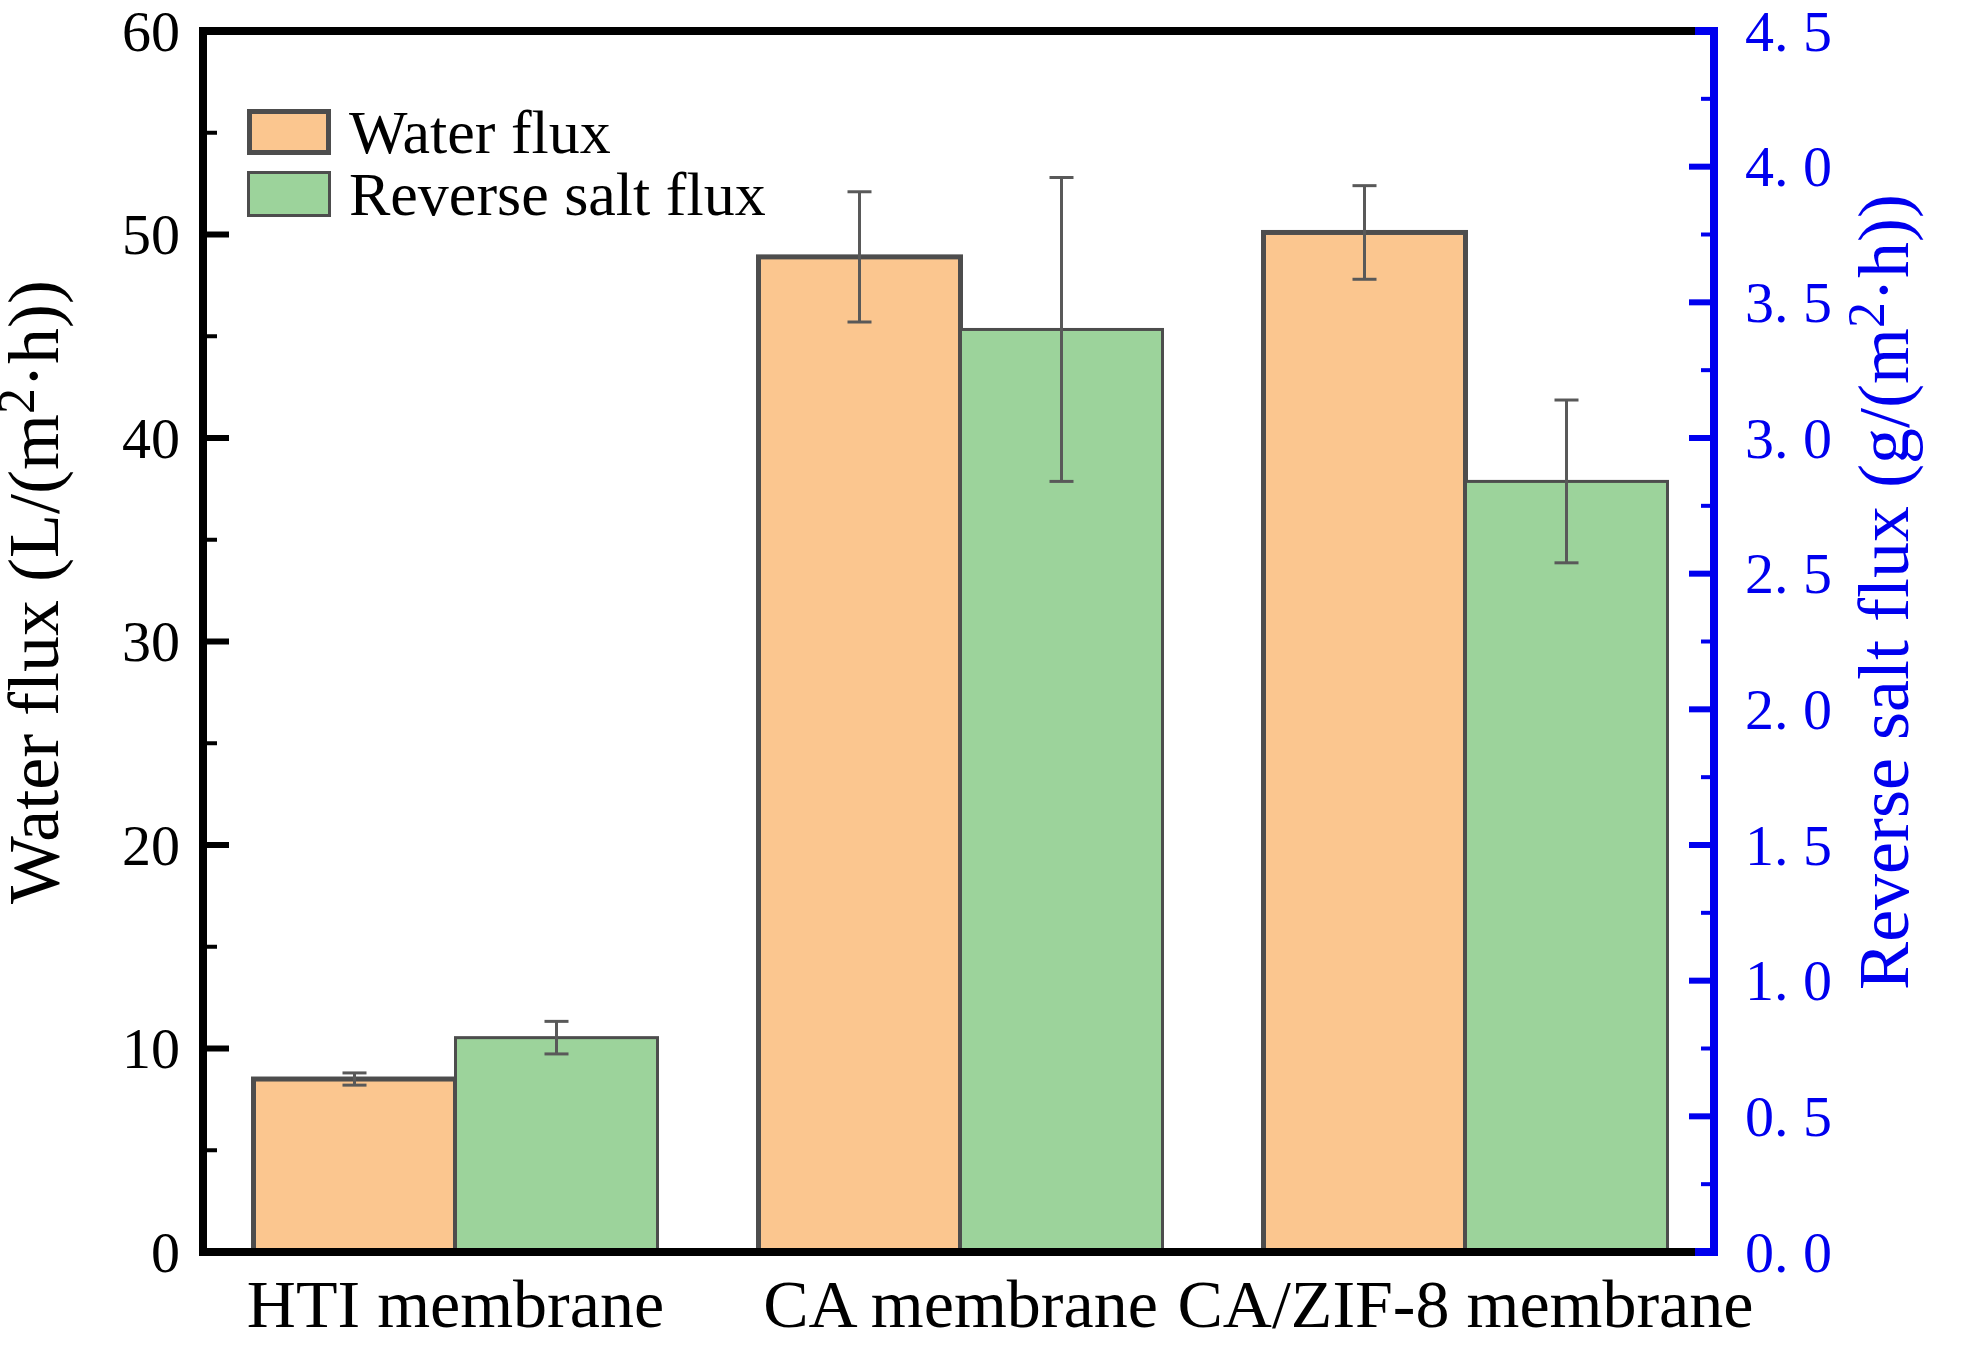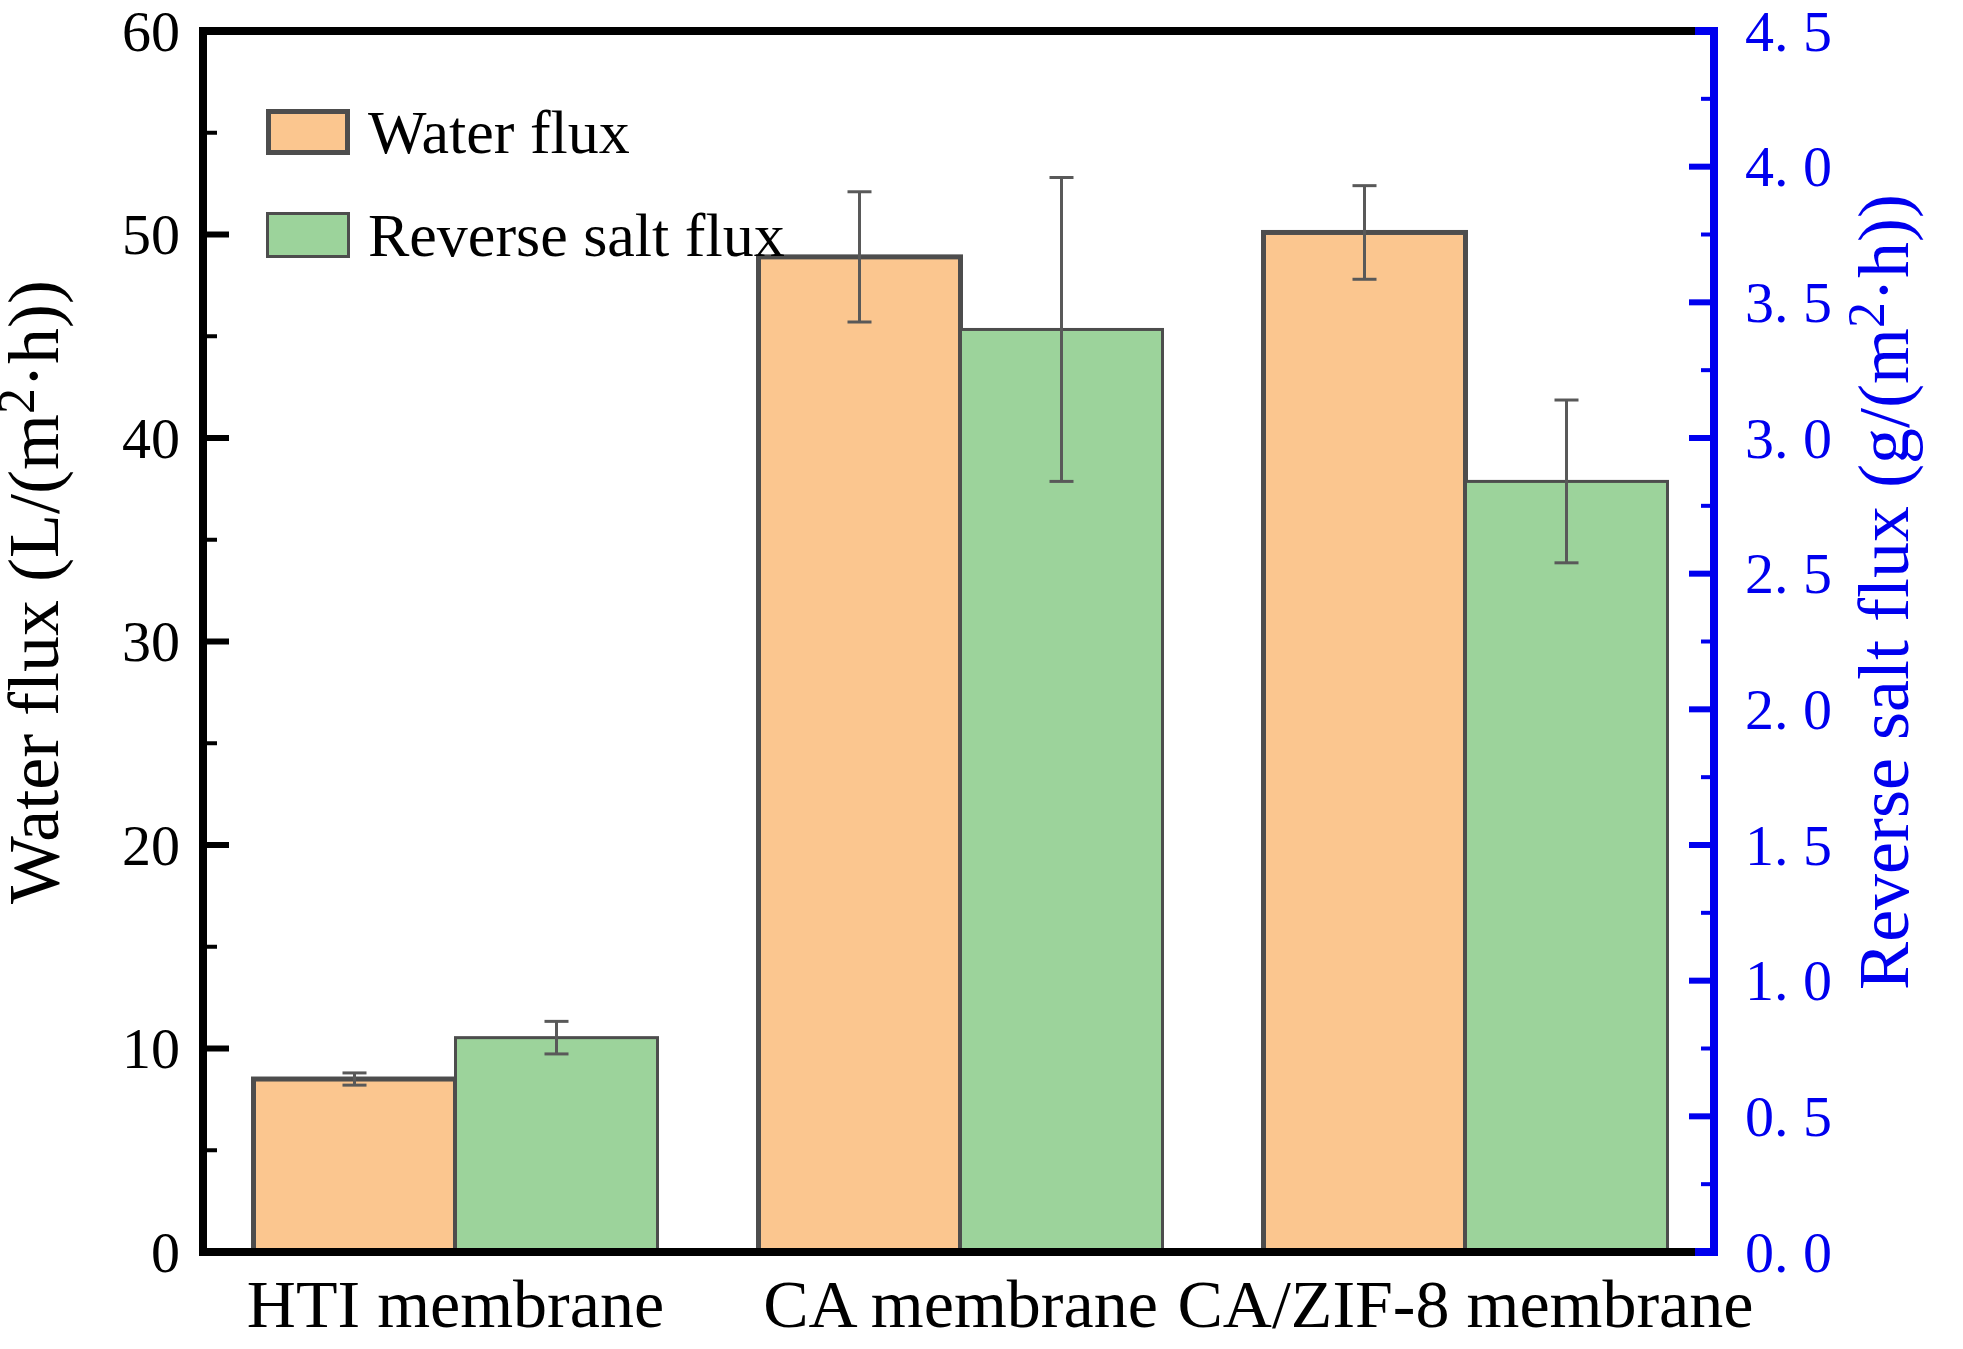--- a/index.html
+++ b/index.html
@@ -5,22 +5,22 @@
   html,body{margin:0;padding:0;background:#fff;}
   .stage{
     position:relative;
     width:1963px;height:1349px;
     background:#fff;
     font-family:"Liberation Serif","DejaVu Serif",serif;
     overflow:hidden;
   }
   #chart-svg{position:absolute;left:0;top:0;width:1963px;height:1349px;display:block;}
   .legend{
-    position:absolute;left:266px;top:101px;
-    display:flex;flex-direction:column;gap:41px;text-align:center;
+    position:absolute;left:247px;top:101px;
+    display:flex;flex-direction:column;text-align:center;
   }
   .legend-row{display:flex;align-items:center;gap:18px;}
   .swatch{width:84px;height:46px;box-sizing:border-box;background:#ccc;}
   .legend-label{
     font-family:"Liberation Serif","DejaVu Serif",serif;
     font-size:62px;line-height:1;color:#000;white-space:nowrap;
   }
 </style>
 </head>
 <body>

